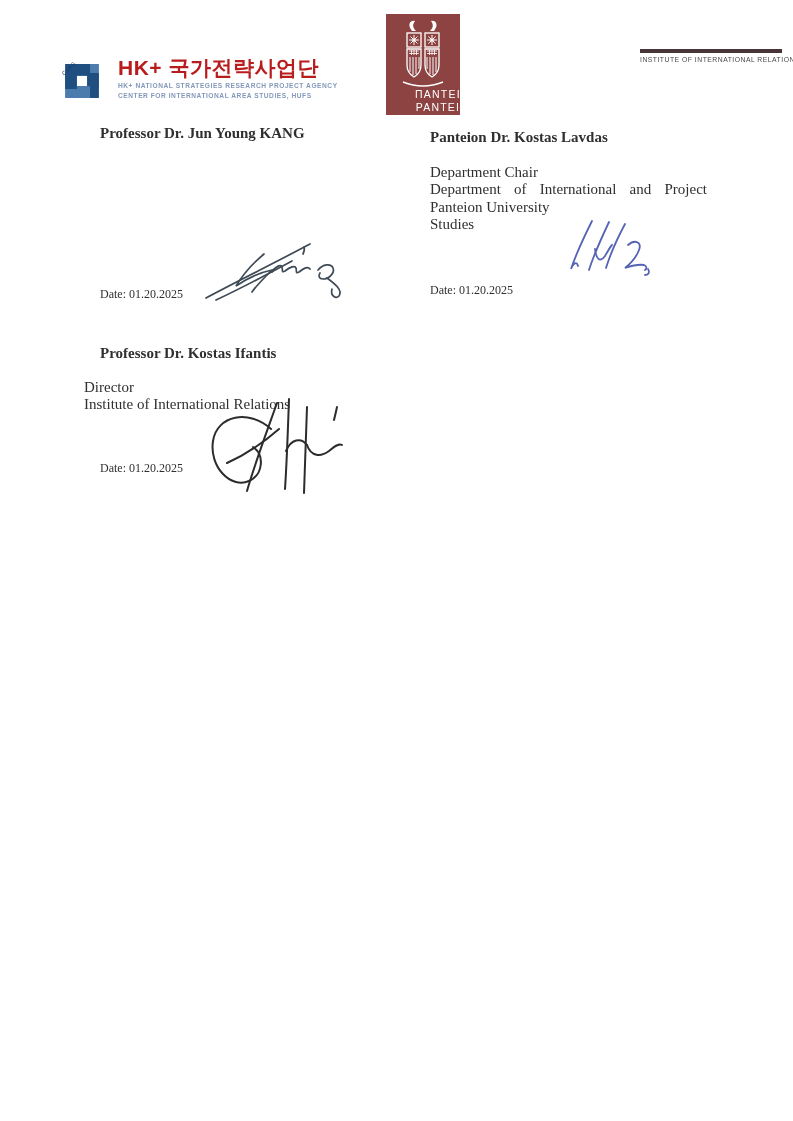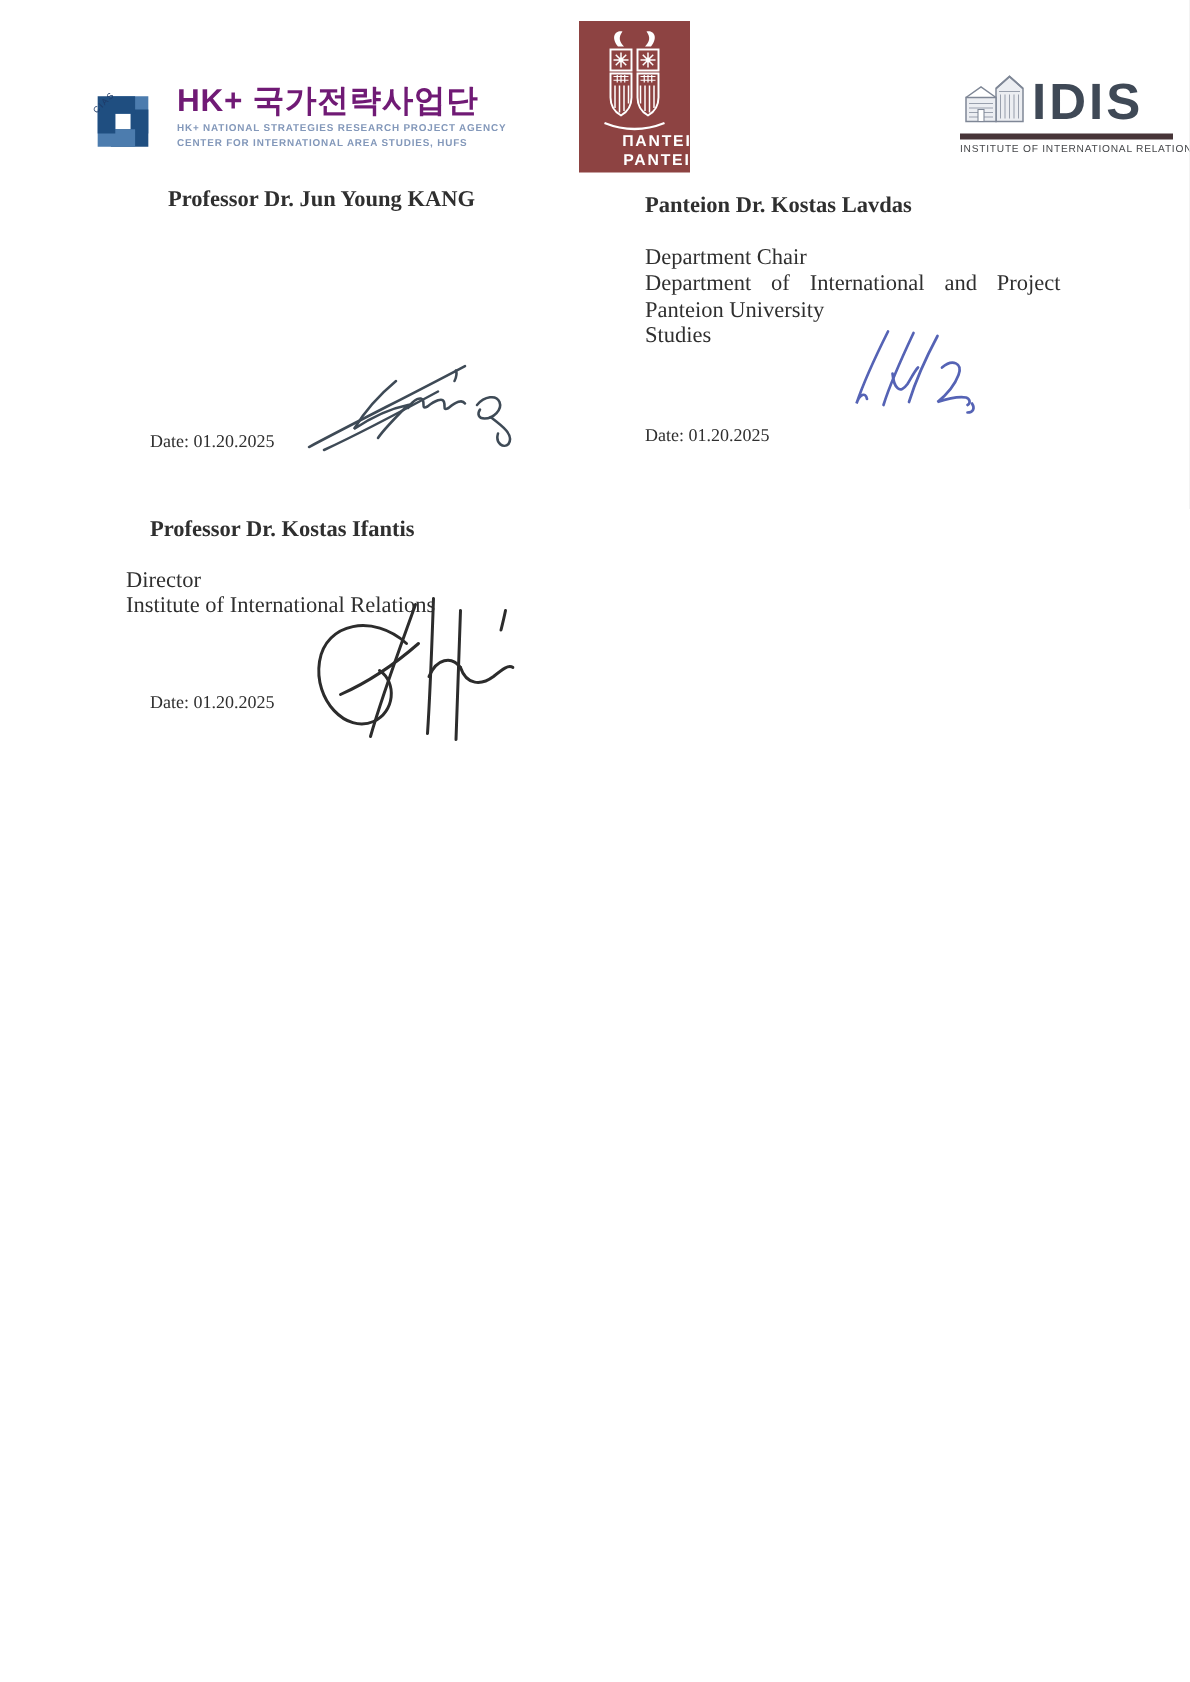--- a/index.html
+++ b/index.html
@@ -6,42 +6,42 @@
   .page{
     position:relative;width:793px;height:1121px;margin:0 auto;
     background:#ffffff;overflow:hidden;
     font-family:"Liberation Serif","DejaVu Serif",serif;
     color:#2f2f2f;
   }
   
   .logo-hk{position:absolute;left:55px;top:54px;display:flex;align-items:flex-start;}
   .hk-icon{width:54px;height:54px;flex:0 0 auto;}
   .hk-text{margin-left:9px;font-family:"Liberation Sans","DejaVu Sans",sans-serif;}
-  .hk-title{font-size:21px;font-weight:bold;color:#701a75;letter-spacing:.5px;line-height:26px;margin-top:1px;}
+  .hk-title{font-size:21px;font-weight:bold;color:#b91c1c;letter-spacing:.5px;line-height:26px;margin-top:1px;}
   .hk-sub{font-size:6.6px;color:#8398ba;letter-spacing:.55px;line-height:8.5px;margin-top:1px;font-weight:bold;}
   .logo-pan{
     position:absolute;left:386px;top:14px;width:74px;height:101px;
     background:#8d4342;display:flex;flex-direction:column;align-items:center;
     font-family:"Liberation Sans","DejaVu Sans",sans-serif;
   }
   .pan-emblem{width:74px;height:68px;margin-top:6px;}
-  .pan-line{color:#ffffff;font-size:10.5px;letter-spacing:1.2px;line-height:12.5px;font-weight:700;padding-left:48px;}
+  .pan-line{color:#ffffff;font-size:10.5px;letter-spacing:1.2px;line-height:12.5px;font-weight:400;padding-left:48px;}
   .logo-idis{position:absolute;left:640px;top:47px;width:142px;font-family:"Liberation Sans","DejaVu Sans",sans-serif;}
   .idis-row{display:flex;align-items:flex-end;}
   .idis-building{width:44px;height:40px;flex:0 0 auto;}
   .idis-acronym{font-size:34px;font-weight:bold;color:#3f4956;letter-spacing:2px;line-height:38px;margin-left:4px;}
   .idis-bar{height:4px;background:#473538;margin-top:2px;width:142px;}
   .idis-sub{font-size:6.8px;color:#46484b;letter-spacing:.5px;margin-top:3px;white-space:nowrap;}
   
   .sig-name{position:absolute;font-size:15px;font-weight:bold;white-space:nowrap;}
   .sig-lines{position:absolute;font-size:15px;line-height:17.3px;}
   .sig-lines div{min-height:17.3px;}
   .j{text-align:justify;text-align-last:justify;}
   .sig-date{position:absolute;font-size:12px;white-space:nowrap;}
-  .b1-name{left:112px;top:125px;}
+  .b1-name{left:100px;top:125px;}
   .b1-lines{left:100px;top:154px;width:272px;}
   .b1-date{left:100px;top:287px;}
   .b2-name{left:430px;top:129px;}
   .b2-lines{left:430px;top:164px;width:277px;}
   .b2-date{left:430px;top:283px;}
   .b3-name{left:100px;top:345px;}
   .b3-lines{left:84px;top:379px;width:272px;}
   .b3-date{left:100px;top:461px;}
   .sig-svg{position:absolute;z-index:2;}
   .sig1{left:202px;top:234px;width:156px;height:70px;}
@@ -98,37 +98,20 @@
         </g>
 
         <path d="M17,62 Q37,70 57,62" stroke-width="1.5"></path>
       </g>
     </svg>
     <div class="pan-line">ΠΑΝΤΕΙΟΝ</div>
     <div class="pan-line">PANTEION</div>
   </div>
 
   <div class="logo-idis">
-    <div class="idis-row">
-      <svg class="idis-building" viewBox="0 0 44 40">
-        <g stroke="#7f8796" stroke-width="1" fill="#eceef2">
-          <path d="M24,12 L33,4 L42,12 V34 H24 Z"></path>
-          <path d="M24,12 L33,4 L42,12" fill="none" stroke-width="1.2"></path>
-          <rect x="4" y="18" width="20" height="16"></rect>
-          <path d="M4,18 L14,11 L24,18" fill="none"></path>
-          <g stroke-width="0.7" fill="none" stroke="#99a0ad">
-            <path d="M6,22 H22 M6,25 H22 M6,28 H22 M6,31 H22"></path>
-            <path d="M27,16 V32 M30,16 V32 M33,16 V32 M36,16 V32 M39,16 V32"></path>
-            <path d="M26,14 H40"></path>
-          </g>
-          <rect x="12" y="26" width="4" height="8" fill="#ffffff" stroke-width="0.7"></rect>
-        </g>
-      </svg>
-      <div class="idis-acronym">IDIS</div>
-    </div>
     <div class="idis-bar"></div>
     <div class="idis-sub">INSTITUTE OF INTERNATIONAL RELATIONS</div>
   </div>
 
   <div class="sig-name b1-name">Professor Dr. Jun Young KANG</div>
   <svg class="sig-svg sig1" viewBox="0 0 156 70">
     <g stroke="#3e4a56" stroke-width="1.7" fill="none" stroke-linecap="round">
       <path d="M4,64 C34,48 78,26 108,10"></path>
       <path d="M14,66 C40,54 66,40 90,27"></path>
       <path d="M62,20 C50,30 40,42 34,52 C46,44 60,38 70,36 C62,44 54,52 50,58"></path>

